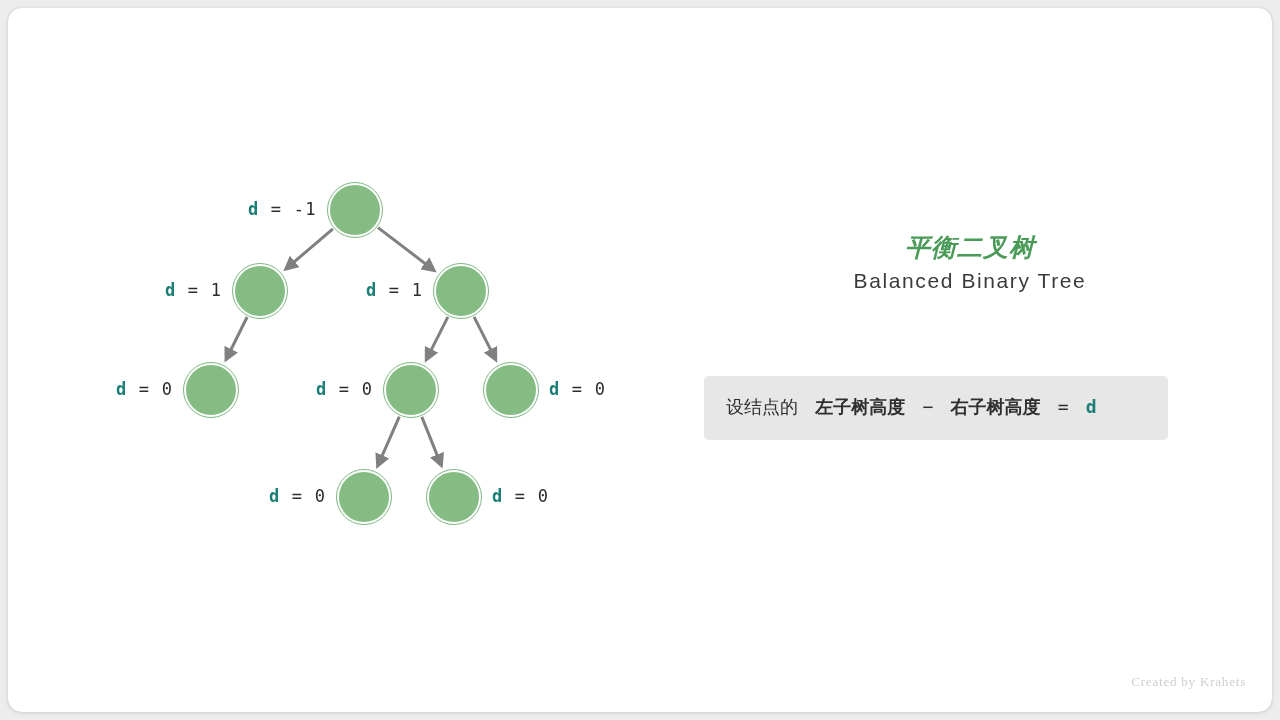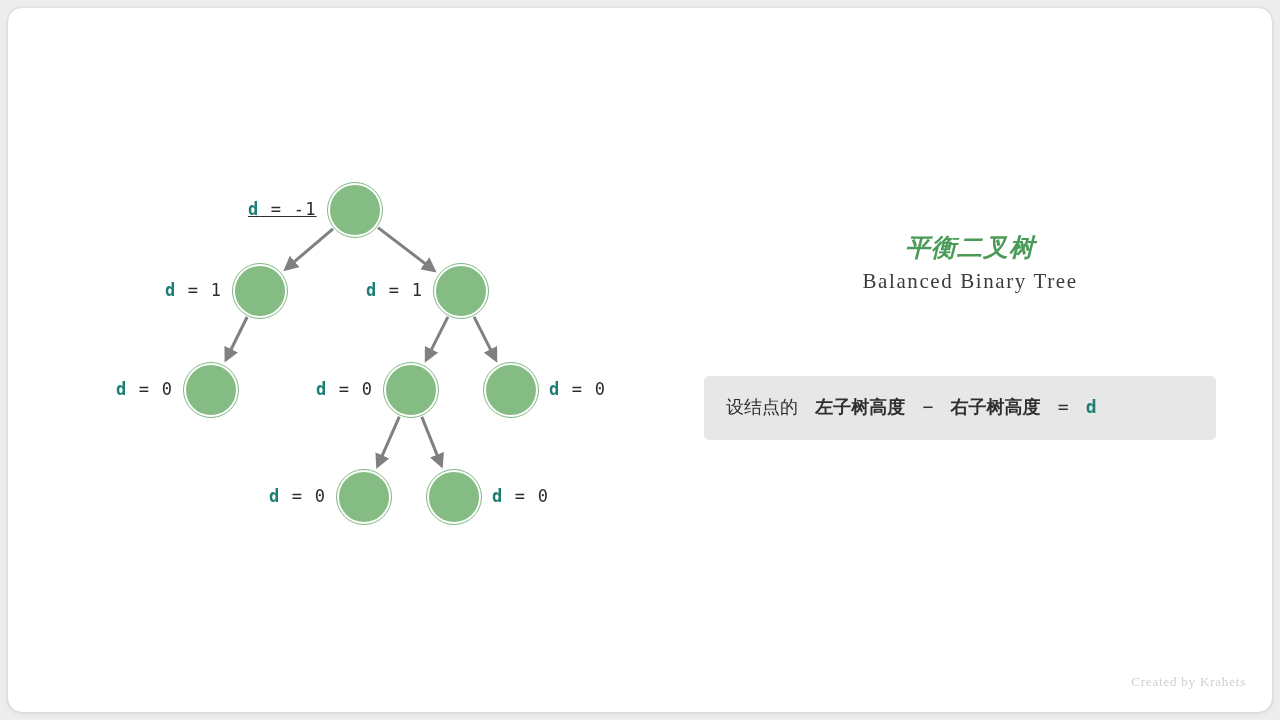--- a/index.html
+++ b/index.html
@@ -83,30 +83,30 @@
     color: #4a9a58;
     letter-spacing: 1px;
     font-style: italic;
   }
   #title-en {
     position: absolute;
     left: 0;
     top: 261px;
     width: 604px;
     text-align: center;
-    font-family: Liberation Serif, serif;
+    font-family: Liberation Sans, sans-serif;
     font-size: 21px;
     color: #3b3b3b;
     letter-spacing: 1.6px;
   }
   #note-box {
     position: absolute;
     left: 36px;
     top: 368px;
-    width: 512px;
+    width: 464px;
     padding: 16px 22px 18px 22px;
     box-sizing: border-box;
     background: #e7e7e7;
     border-radius: 5px;
   }
   .note-line {
     font-family: "DejaVu Sans", sans-serif;
     font-size: 18px;
     color: #2f2f2f;
     line-height: 30px;
@@ -151,21 +151,21 @@
           <line x1="370.0425459891399" y1="219.60798325585222" x2="424.3954601514125" y2="261.14181388928694" stroke="#808080" stroke-width="3" marker-end="url(#arrowhead)"></line>
           <line x1="239.13592487653438" y1="308.9906823923081" x2="218.9691967049918" y2="349.73570461644516" stroke="#808080" stroke-width="3" marker-end="url(#arrowhead)"></line>
           <line x1="439.9263217368567" y1="308.88588296102364" x2="419.22939370597095" y2="349.8658004621775" stroke="#808080" stroke-width="3" marker-end="url(#arrowhead)"></line>
           <line x1="466.0736782631433" y1="308.88588296102364" x2="486.77060629402905" y2="349.8658004621775" stroke="#808080" stroke-width="3" marker-end="url(#arrowhead)"></line>
           <line x1="391.3372141397284" y1="408.5514486606183" x2="370.4779410679233" y2="456.0395809730256" stroke="#808080" stroke-width="3" marker-end="url(#arrowhead)"></line>
           <line x1="413.8136744087604" y1="408.9084456217991" x2="432.5761283201595" y2="455.5964123315597" stroke="#808080" stroke-width="3" marker-end="url(#arrowhead)"></line>
         </g>
     </svg>
     <div id="node-layer">
         <div class="tree-node" style="left: 320px; top: 175px;"></div>
-        <div class="node-label left-of" style="top: 193px; left: 240px; text-decoration: underline;"><span class="dvar">d</span><span> = -1</span></div>
+        <div class="node-label left-of" style="top: 193px; left: 240px;"><span class="dvar">d</span><span> = -1</span></div>
         <div class="tree-node" style="left: 225px; top: 256px;"></div>
         <div class="node-label left-of" style="top: 274px; left: 157px;"><span class="dvar">d</span><span> = 1</span></div>
         <div class="tree-node" style="left: 426px; top: 256px;"></div>
         <div class="node-label left-of" style="top: 274px; left: 358px;"><span class="dvar">d</span><span> = 1</span></div>
         <div class="tree-node" style="left: 176px; top: 355px;"></div>
         <div class="node-label left-of" style="top: 373px; left: 108px;"><span class="dvar">d</span><span> = 0</span></div>
         <div class="tree-node" style="left: 376px; top: 355px;"></div>
         <div class="node-label left-of" style="top: 373px; left: 308px;"><span class="dvar">d</span><span> = 0</span></div>
         <div class="tree-node" style="left: 476px; top: 355px;"></div>
         <div class="node-label right-of" style="top: 373px; left: 541px;"><span class="dvar">d</span><span> = 0</span></div>

